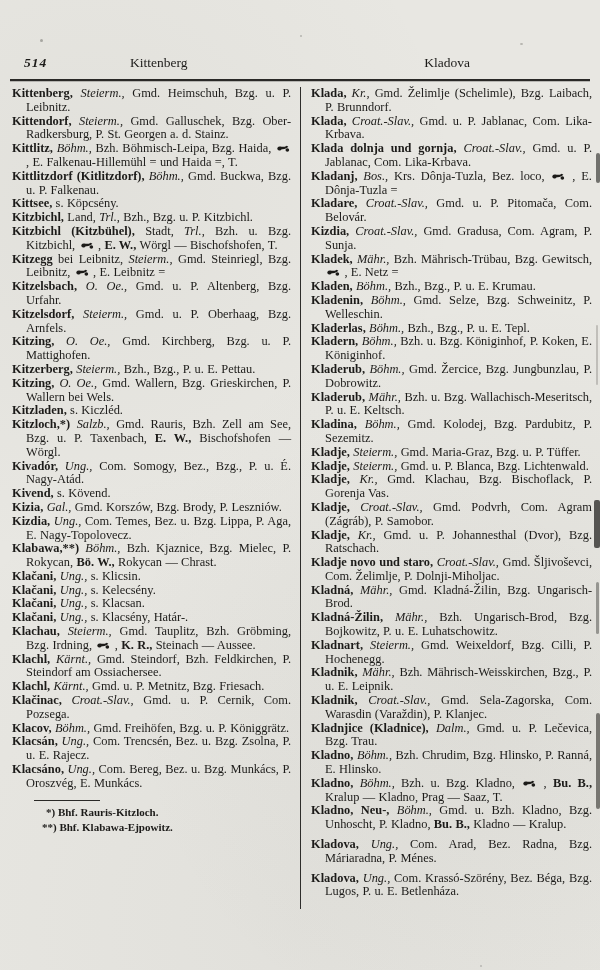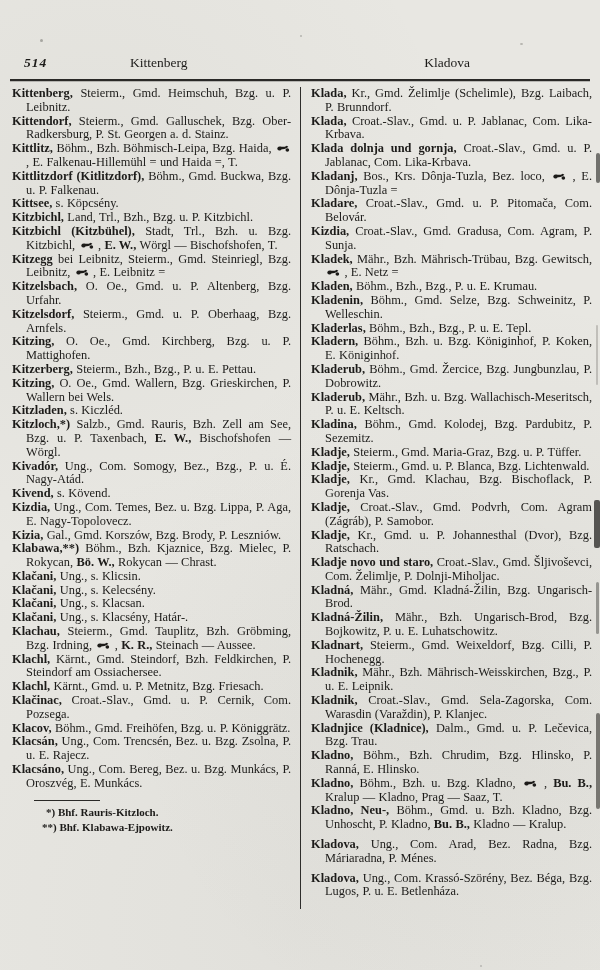--- a/index.html
+++ b/index.html
@@ -34,21 +34,21 @@
     width:1px;background:#2e2d2b;margin:0 10px 0 9px;
     height:822px;align-self:flex-start;
   }
   .col.right{width:286px;}
   p.entry{
     margin:0;padding-left:14px;text-indent:-14px;text-align:justify;
     word-spacing:.02em;
   }
   p.entry.gap{margin-top:6px;}
   .seg-b{font-weight:bold;}
-  .seg-i{}
+  .seg-i{font-style:italic;}
   .seg-n{}
   .posthorn{display:inline-block;width:14px;height:9px;vertical-align:-1px;margin:0 1px;}
   .posthorn svg{display:block;width:14px;height:9px;}
   .footnote-block{margin-top:9px;}
   .footnote-rule{width:66px;height:1.5px;background:#2a2927;margin:0 0 5px 22px;}
   p.footnote{margin:0 0 1px 34px;text-align:left;font-size:11px;font-weight:bold;}
   p.footnote.f2{margin-left:30px;}
   
   .artifact{position:absolute;background:#4a4945;border-radius:2px;}
   .art-1{top:128px;right:0;width:4px;height:30px;opacity:.75;}
@@ -101,22 +101,22 @@
 <span class="seg-n">, E. Leibnitz =</span></p>
         <p class="entry"><span class="seg-b">Kitzelsbach,</span><span class="seg-i"> O. Oe.,</span><span class="seg-n"> Gmd. u. P. Altenberg, Bzg. Urfahr.</span></p>
         <p class="entry"><span class="seg-b">Kitzelsdorf,</span><span class="seg-i"> Steierm.,</span><span class="seg-n"> Gmd. u. P. Oberhaag, Bzg. Arnfels.</span></p>
         <p class="entry"><span class="seg-b">Kitzing,</span><span class="seg-i"> O. Oe.,</span><span class="seg-n"> Gmd. Kirchberg, Bzg. u. P. Mattighofen.</span></p>
         <p class="entry"><span class="seg-b">Kitzerberg,</span><span class="seg-i"> Steierm.,</span><span class="seg-n"> Bzh., Bzg., P. u. E. Pettau.</span></p>
         <p class="entry"><span class="seg-b">Kitzing,</span><span class="seg-i"> O. Oe.,</span><span class="seg-n"> Gmd. Wallern, Bzg. Grieskirchen, P. Wallern bei Wels.</span></p>
         <p class="entry"><span class="seg-b">Kitzladen,</span><span class="seg-n"> s. Kiczléd.</span></p>
         <p class="entry"><span class="seg-b">Kitzloch,*)</span><span class="seg-i"> Salzb.,</span><span class="seg-n"> Gmd. Rauris, Bzh. Zell am See, Bzg. u. P. Taxenbach, </span><span class="seg-b">E. W.,</span><span class="seg-n"> Bischofshofen — Wörgl.</span></p>
         <p class="entry"><span class="seg-b">Kivadór,</span><span class="seg-i"> Ung.,</span><span class="seg-n"> Com. Somogy, Bez., Bzg., P. u. É. Nagy-Atád.</span></p>
         <p class="entry"><span class="seg-b">Kivend,</span><span class="seg-n"> s. Kövend.</span></p>
+        <p class="entry"><span class="seg-b">Kizia,</span><span class="seg-i"> Gal.,</span><span class="seg-n"> Gmd. Korszów, Bzg. Brody, P. Leszniów.</span></p>
         <p class="entry"><span class="seg-b">Kizdia,</span><span class="seg-i"> Ung.,</span><span class="seg-n"> Com. Temes, Bez. u. Bzg. Lippa, P. Aga, E. Nagy-Topolovecz.</span></p>
-        <p class="entry"><span class="seg-b">Kizia,</span><span class="seg-i"> Gal.,</span><span class="seg-n"> Gmd. Korszów, Bzg. Brody, P. Leszniów.</span></p>
         <p class="entry"><span class="seg-b">Klabawa,**)</span><span class="seg-i"> Böhm.,</span><span class="seg-n"> Bzh. Kjaznice, Bzg. Mielec, P. Rokycan, </span><span class="seg-b">Bö. W.,</span><span class="seg-n"> Rokycan — Chrast.</span></p>
         <p class="entry"><span class="seg-b">Klačani,</span><span class="seg-i"> Ung.,</span><span class="seg-n"> s. Klicsin.</span></p>
         <p class="entry"><span class="seg-b">Klačani,</span><span class="seg-i"> Ung.,</span><span class="seg-n"> s. Kelecsény.</span></p>
         <p class="entry"><span class="seg-b">Klačani,</span><span class="seg-i"> Ung.,</span><span class="seg-n"> s. Klacsan.</span></p>
         <p class="entry"><span class="seg-b">Klačani,</span><span class="seg-i"> Ung.,</span><span class="seg-n"> s. Klacsény, Határ-.</span></p>
         <p class="entry"><span class="seg-b">Klachau,</span><span class="seg-i"> Steierm.,</span><span class="seg-n"> Gmd. Tauplitz, Bzh. Gröbming, Bzg. Irdning, </span>
   <span class="posthorn"><svg viewBox="0 0 20 12" xmlns="http://www.w3.org/2000/svg">
               <path fill="#1c1b19" d="M2.2 7.6 C0.8 5.2 3.4 2.4 6.4 3.2 C9.4 4 12.6 3.8 15.4 2.0 L17.6 3.6 C15.0 6.4 11.2 7.6 8.2 7.0 C6.8 9.4 3.4 9.6 2.2 7.6 Z"></path>
               <circle fill="#1c1b19" cx="16.2" cy="8.2" r="2.6"></circle>
               <path fill="none" stroke="#1c1b19" stroke-width="1" d="M4 4.6 C6 6.2 10 6.4 13 5"></path>

